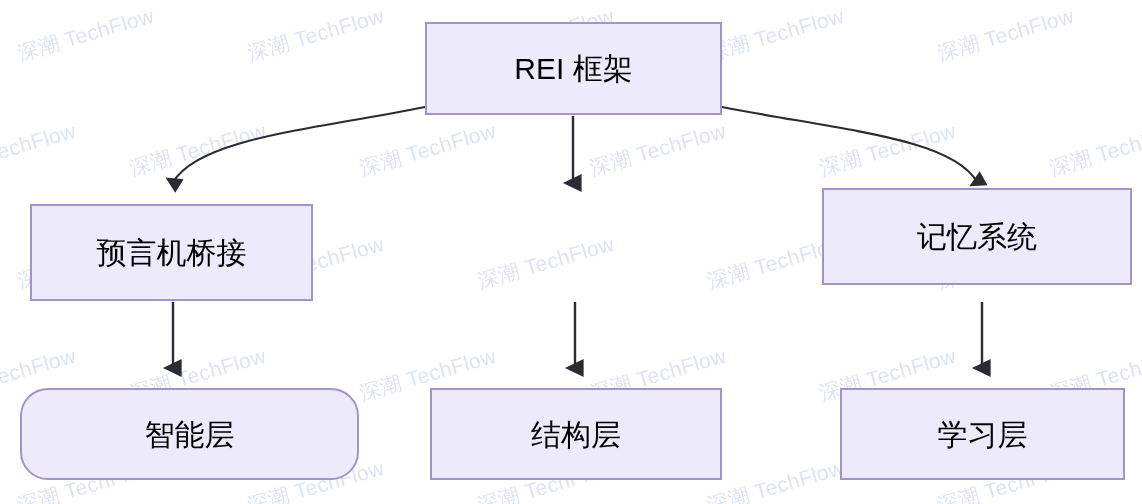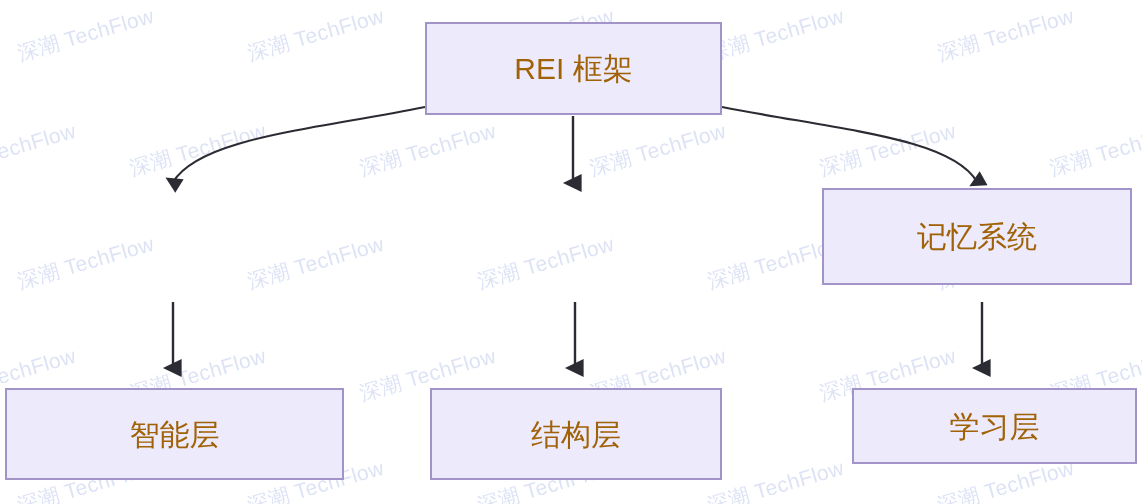--- a/index.html
+++ b/index.html
@@ -61,36 +61,36 @@
     position: absolute;
     box-sizing: border-box;
     background: #eceafb;
     border: 2px solid #a294c8;
     display: flex;
     align-items: center;
     justify-content: center;
     z-index: 3;
   }
   .node-label {
-    color: #a16207;
+    color: #000000;
     font-size: 30px;
     font-weight: 400;
     line-height: 1.1;
     white-space: nowrap;
     font-family: "Liberation Sans", "DejaVu Sans", sans-serif;
   }
 
   
   #node-root        { left: 425px; top: 22px;  width: 297px; height: 93px; }
   #node-oracle      { left: 30px;  top: 204px; width: 283px; height: 97px; }
   #node-erc         { left: 408px; top: 204px; width: 334px; height: 97px; }
   #node-memory      { left: 822px; top: 188px; width: 310px; height: 97px; }
-  #node-intelligence{ left: 5px;   top: 388px; width: 339px; height: 92px; }
+  #node-intelligence{ left: 20px;   top: 388px; width: 339px; height: 92px; border-radius: 28px; }
   #node-structure   { left: 430px; top: 388px; width: 292px; height: 92px; }
-  #node-learning    { left: 840px; top: 388px; width: 285px; height: 76px; margin-left: 12px; }
+  #node-learning    { left: 840px; top: 388px; width: 285px; height: 92px; }
 </style>
 </head>
 <body>
 
 <div id="canvas">
 
   <div id="watermark-layer">
       <div class="wm" style="left: 18px; top: 40px; transform: rotate(-16deg); color: rgb(201, 210, 240);">深潮 TechFlow</div>
       <div class="wm" style="left: 248px; top: 40px; transform: rotate(-16deg); color: rgb(201, 210, 240);">深潮 TechFlow</div>
       <div class="wm" style="left: 478px; top: 40px; transform: rotate(-16deg); color: rgb(201, 210, 240);">深潮 TechFlow</div>
@@ -137,20 +137,23 @@
 
     <path d="M 575,302 L 575,368" fill="none" stroke="#2b2b33" stroke-width="2.4" marker-end="url(#arrowhead)"></path>
 
     <path d="M 982,302 L 982,368" fill="none" stroke="#2b2b33" stroke-width="2.4" marker-end="url(#arrowhead)"></path>
   </svg>
 
   <div class="node" id="node-root">
     <span class="node-label">REI 框架</span>
   </div>
 
+  <div class="node" id="node-oracle">
+    <span class="node-label">预言机桥接</span>
+  </div>
   <div class="node" id="node-memory">
     <span class="node-label">记忆系统</span>
   </div>
 
   <div class="node" id="node-intelligence">
     <span class="node-label">智能层</span>
   </div>
   <div class="node" id="node-structure">
     <span class="node-label">结构层</span>
   </div>

